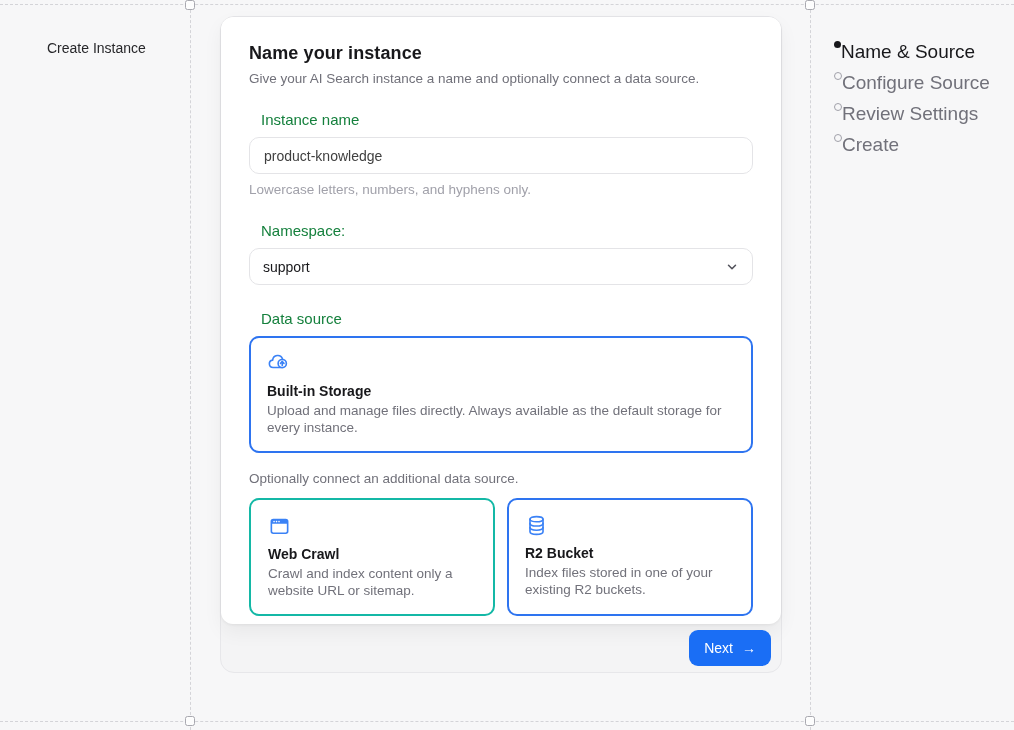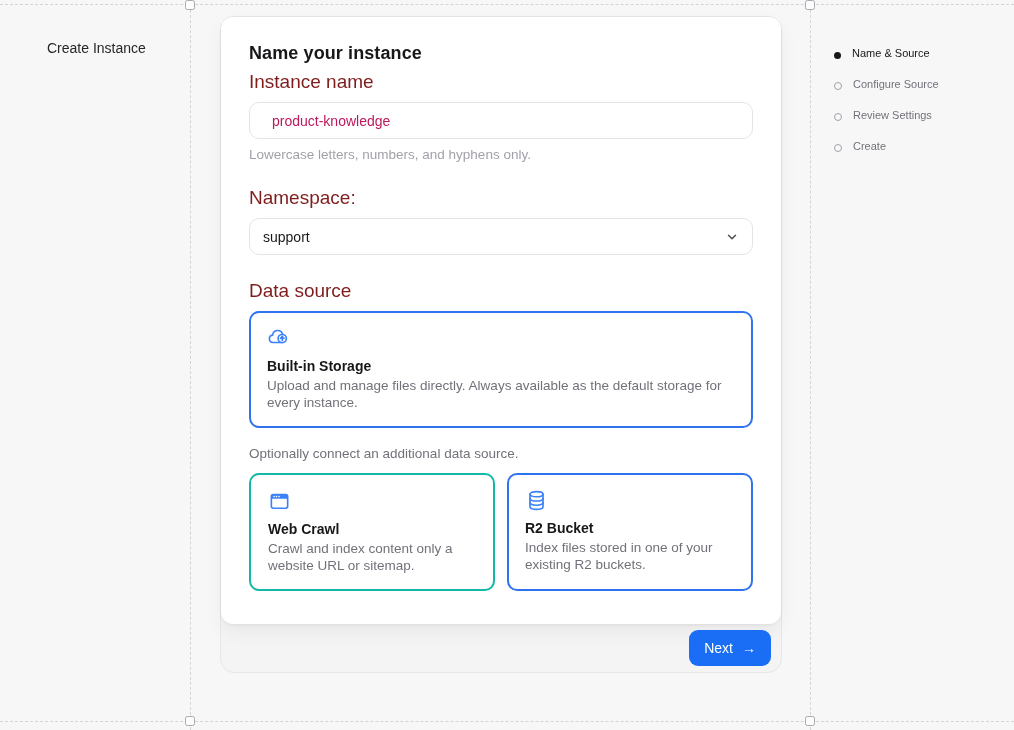--- a/index.html
+++ b/index.html
@@ -40,25 +40,25 @@
   .panel {
     background: #ffffff;
     border-radius: 12px;
     box-shadow: 0 1px 3px rgba(0,0,0,.06), 0 8px 20px rgba(0,0,0,.05);
     height: 607px;
     padding: 26px 28px;
     overflow: hidden;
   }
   .panel h1 { margin: 0 0 7px; font-size: 18px; font-weight: 600; color: #18181b; letter-spacing: .1px; }
   .subtitle { margin: 0 0 25px; font-size: 13.5px; color: #71717a; }
-  .field-label { margin: 0 0 9px; font-size: 19px; font-weight: 500; color: #7f1d1d; }
+  .field-label { margin: 0 12px 9px; font-size: 15px; font-weight: 500; color: #15803d; }
   .text-input {
     width: 100%; height: 37px;
     border: 1px solid #e4e4e7; border-radius: 10px;
-    padding: 0 22px; font-size: 14px; color: #be185d;
+    padding: 0 14px; font-size: 14px; color: #404040;
     background: #fff; outline: none;
     font-family: "Liberation Sans", sans-serif;
   }
   .helper { margin: 8px 0 0; font-size: 13.5px; color: #a1a1aa; }
   .section { margin-top: 25px; }
   .select {
     position: relative; height: 37px;
     border: 1px solid #e4e4e7; border-radius: 10px;
     display: flex; align-items: center;
     padding: 0 13px; font-size: 14px; color: #18181b;
@@ -89,21 +89,21 @@
     font-family: "Liberation Sans", sans-serif;
     cursor: pointer;
   }
   .next-btn .arrow { font-size: 14px; line-height: 1; }
 
   
   .steps {
     position: absolute; left: 834px; top: 41px;
     display: flex; flex-direction: column; gap: 13px;
   }
-  .step { display: flex; align-items: flex-end; gap: 11px; height: 18px; font-size: 11px; cursor: pointer; }
+  .step { display: flex; align-items: flex-start; height: 18px; font-size: 19px; cursor: pointer; }
   .step .dot { width: 8px; height: 8px; border-radius: 50%; border: 1.5px solid #a1a1aa; background: transparent; flex: none; }
   .step.active .dot { width: 7px; height: 7px; border: none; background: #18181b; }
   .step .step-label { color: #71717a; }
   .step.active .step-label { color: #18181b; font-weight: 500; }
 
   svg { display: block; }
 </style>
 </head>
 <body>
 
@@ -114,20 +114,21 @@
 <div class="handle" style="left:185px; top:0"></div>
 <div class="handle" style="left:805px; top:0"></div>
 <div class="handle" style="left:185px; top:716px"></div>
 <div class="handle" style="left:805px; top:716px"></div>
 
 <div class="page-label">Create Instance</div>
 
 <div class="wizard-wrap">
   <div class="panel">
     <h1>Name your instance</h1>
+    <p class="subtitle">Give your AI Search instance a name and optionally connect a data source.</p>
 
     <div class="field-label">Instance name</div>
     <input class="text-input" type="text" value="product-knowledge" style="">
     <p class="helper">Lowercase letters, numbers, and hyphens only.</p>
 
     <div class="section">
       <div class="field-label">Namespace:</div>
       <div class="select">
         <span>support</span>
         <span class="chevron">

